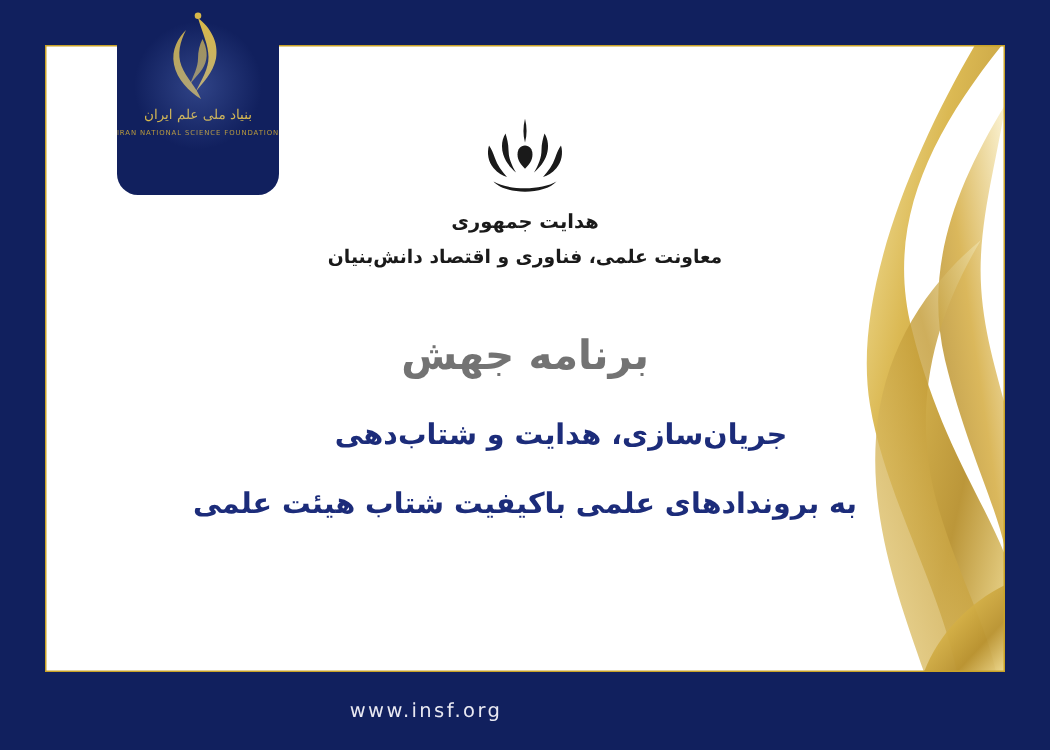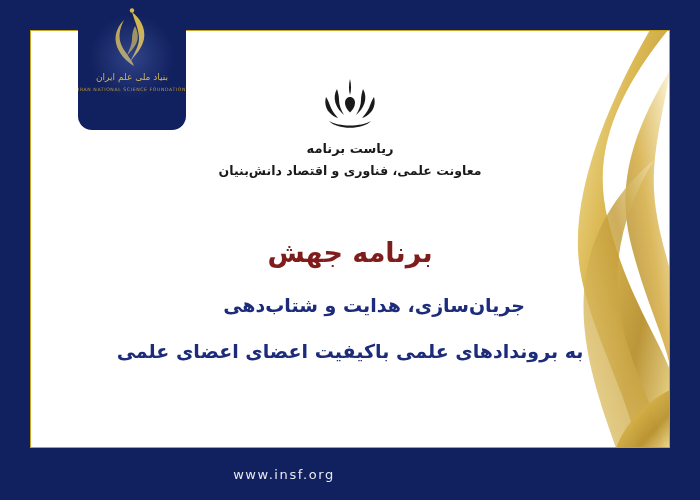--- a/index.html
+++ b/index.html
@@ -114,24 +114,24 @@
   .org-line1, .org-line2 {
     color: #1a1a1a;
     text-align: center;
     direction: rtl;
     font-weight: 600;
   }
   .org-line1 { font-size: 13px; margin-top: 8px; letter-spacing: .5px; }
   .org-line2 { font-size: 12.5px; margin-top: 7px; letter-spacing: .5px; }
 
   .title-main {
-    margin-top: 59px;
+    margin-top: 44px;
     font-size: 27px;
     font-weight: bold;
-    color: #7f1d1d;
+    color: #737373;
     text-align: center;
     direction: rtl;
     letter-spacing: .5px;
   }
   .title-sub1 {
     margin-top: 26px;
     font-size: 19px;
     font-weight: bold;
     color: #1c2c7a;
     text-align: center;
@@ -219,25 +219,25 @@
         <path d="M33 2 C31.6 8 31.6 13 33 18 C34.4 13 34.4 8 33 2 Z"></path>
         <path d="M33 20 C30 20 28 22.5 28 26 C28 30 30.5 33 33 35.5 C35.5 33 38 30 38 26 C38 22.5 36 20 33 20 Z"></path>
         <path d="M20 12 C17.5 16 17 21 18.5 26 C20 31 23.5 35 27 38 C24 33 22 28 22 23 C22 19 21 15 20 12 Z"></path>
         <path d="M46 12 C48.5 16 49 21 47.5 26 C46 31 42.5 35 39 38 C42 33 44 28 44 23 C44 19 45 15 46 12 Z"></path>
         <path d="M9 20 C7.5 25 8.5 31 12 35 C15 38.5 18 40 21 41 C17.5 37 14.5 33 13 28.5 C11.8 25 10.5 22 9 20 Z"></path>
         <path d="M57 20 C58.5 25 57.5 31 54 35 C51 38.5 48 40 45 41 C48.5 37 51.5 33 53 28.5 C54.2 25 55.5 22 57 20 Z"></path>
         <path d="M12 44 C22 50, 44 50, 54 44 C46 53, 20 53, 12 44 Z"></path>
       </g>
     </svg>
 
-    <div class="org-line1">ریاست برنامه</div>
+    <div class="org-line1">هدایت جمهوری</div>
     <div class="org-line2">معاونت علمی، فناوری و اقتصاد دانش‌بنیان</div>
 
     <div class="title-main">برنامه جهش</div>
     <div class="title-sub1">جریان‌سازی، هدایت و شتاب‌دهی</div>
-    <div class="title-sub2">به برونداد‌های علمی باکیفیت اعضای اعضای علمی</div>
+    <div class="title-sub2">به برونداد‌های علمی باکیفیت شتاب هیئت علمی</div>
   </div>
 
   <div class="footer-url">
     <span>www.insf.org</span>
   </div>
 
 </div>
 
 </body></html>

